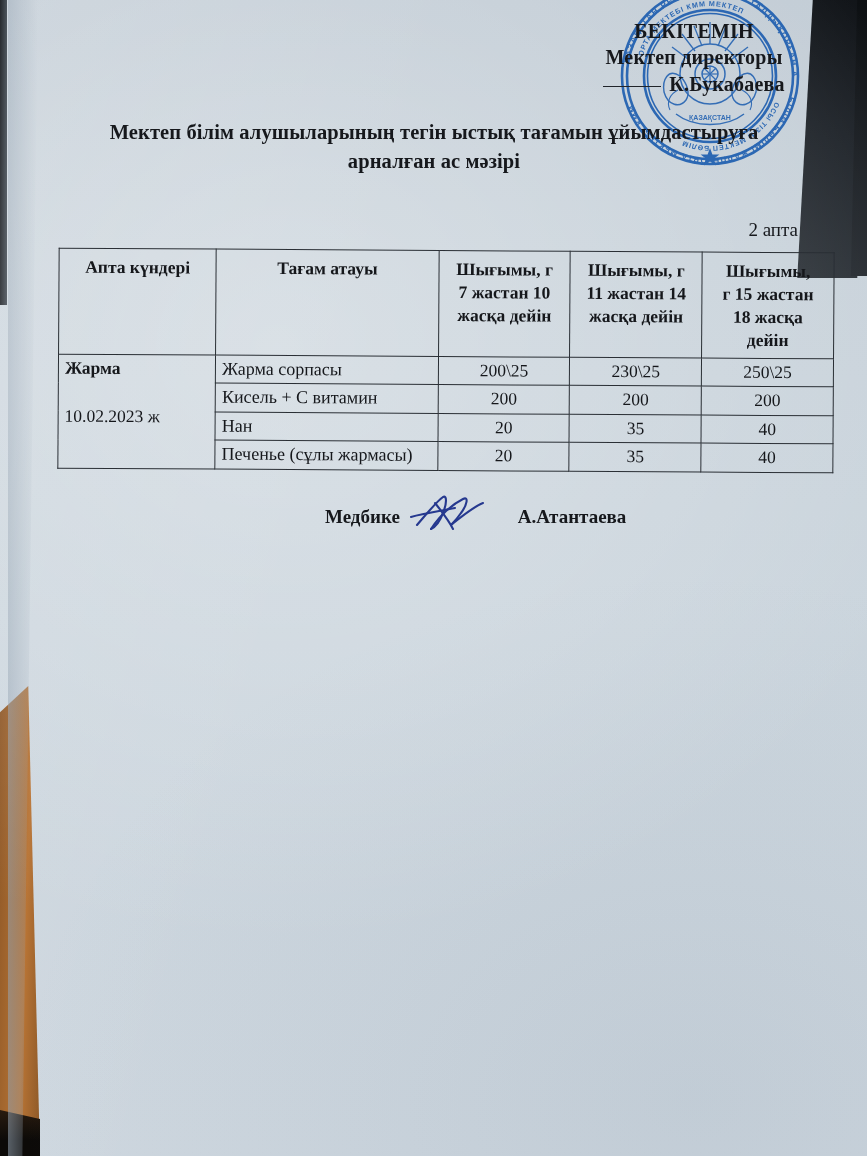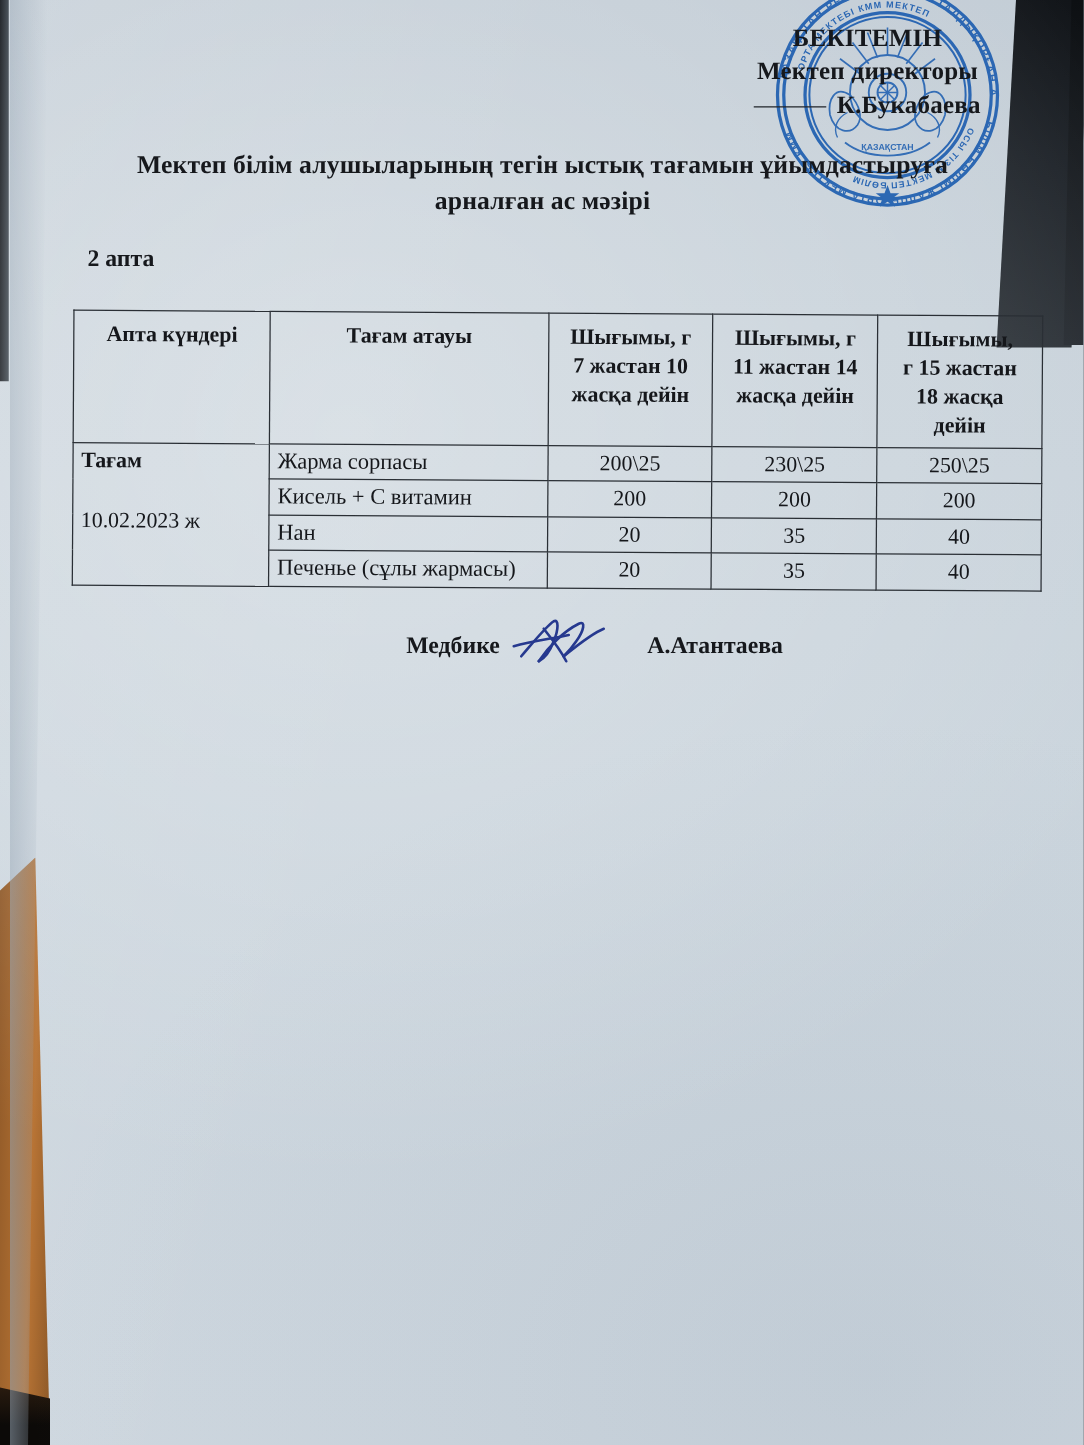--- a/index.html
+++ b/index.html
@@ -122,24 +122,24 @@
     width: 728px;
     text-align: center;
     font-weight: bold;
     font-size: 20.5px;
     line-height: 1.42;
     letter-spacing: .1px;
     z-index: 5;
   }
   .week-title {
     position: absolute;
-    left: 70px; top: 197px;
+    left: 70px; top: 219px;
     width: 728px;
-    text-align: left;
-    font-weight: bold;
+    text-align: right;
+    font-weight: normal;
     font-size: 19px;
     z-index: 5;
   }
 
   
   .tbl-wrap {
     position: absolute;
     left: 58px; top: 250px;
     width: 776px;
     transform: rotate(0.35deg);
@@ -326,21 +326,21 @@
             <div>Шығымы,</div>
             <div>г 15 жастан</div>
             <div>18 жасқа</div>
             <div>дейін</div>
           </th>
         </tr>
       </thead>
       <tbody>
         <tr>
           <td class="day-cell" rowspan="4">
-            <span class="dayname">Тағам</span>
+            <span class="dayname">Жарма</span>
             <span class="daydate">10.02.2023 ж</span>
           </td>
           <td class="dish">Жарма сорпасы</td>
           <td class="amt">200\25</td>
           <td class="amt">230\25</td>
           <td class="amt">250\25</td>
         </tr>
         <tr>
           <td class="dish">Кисель + С витамин</td>
           <td class="amt">200</td>

